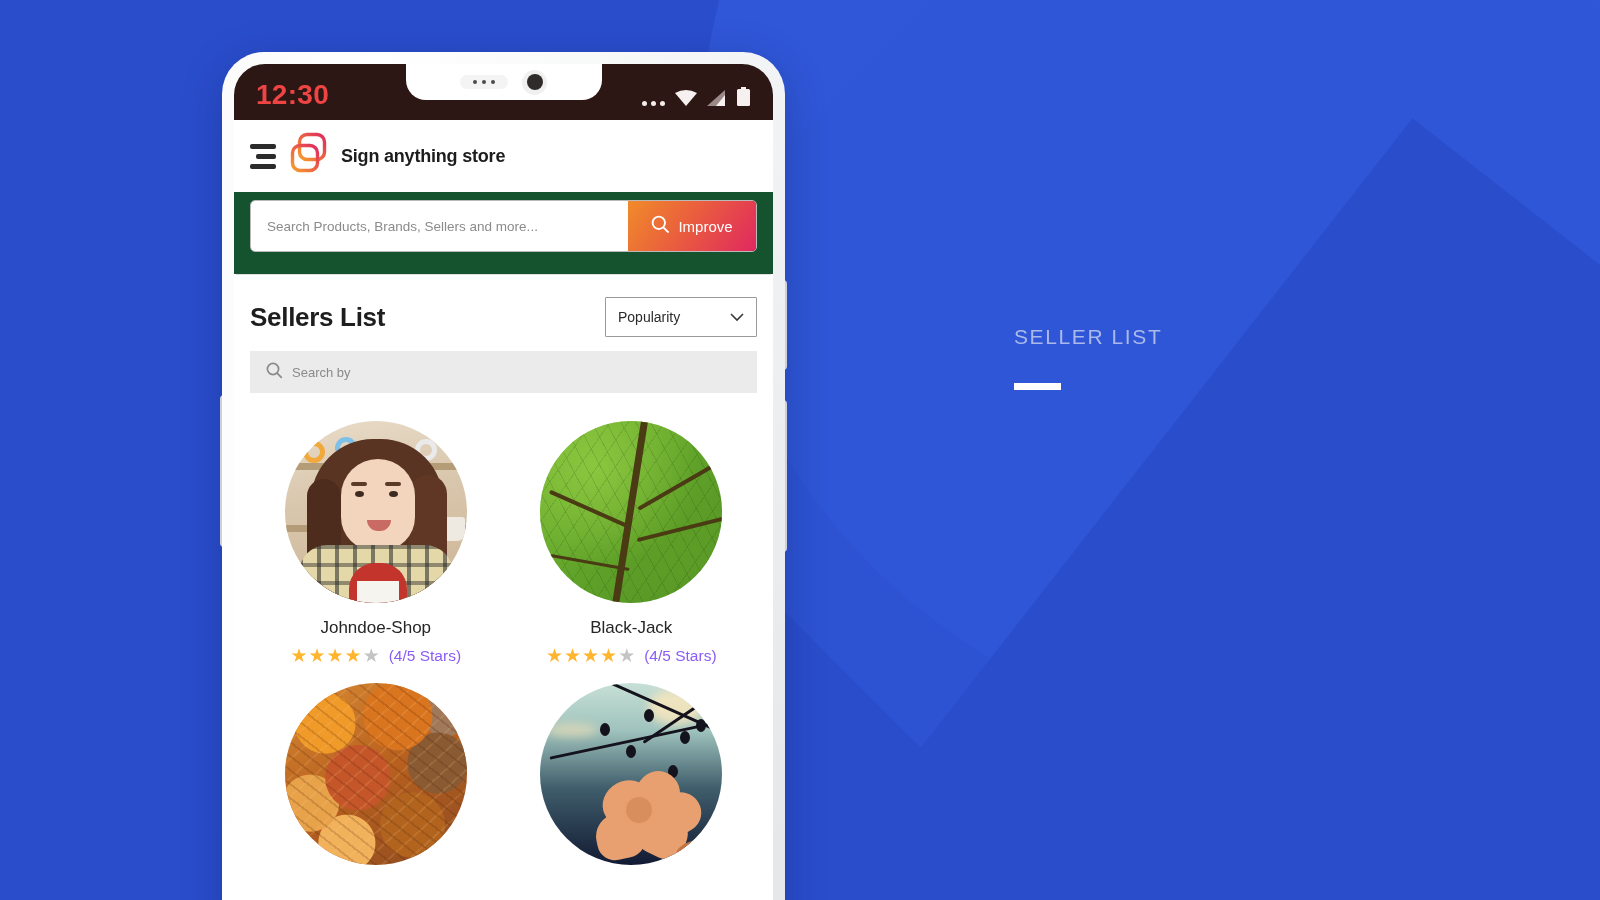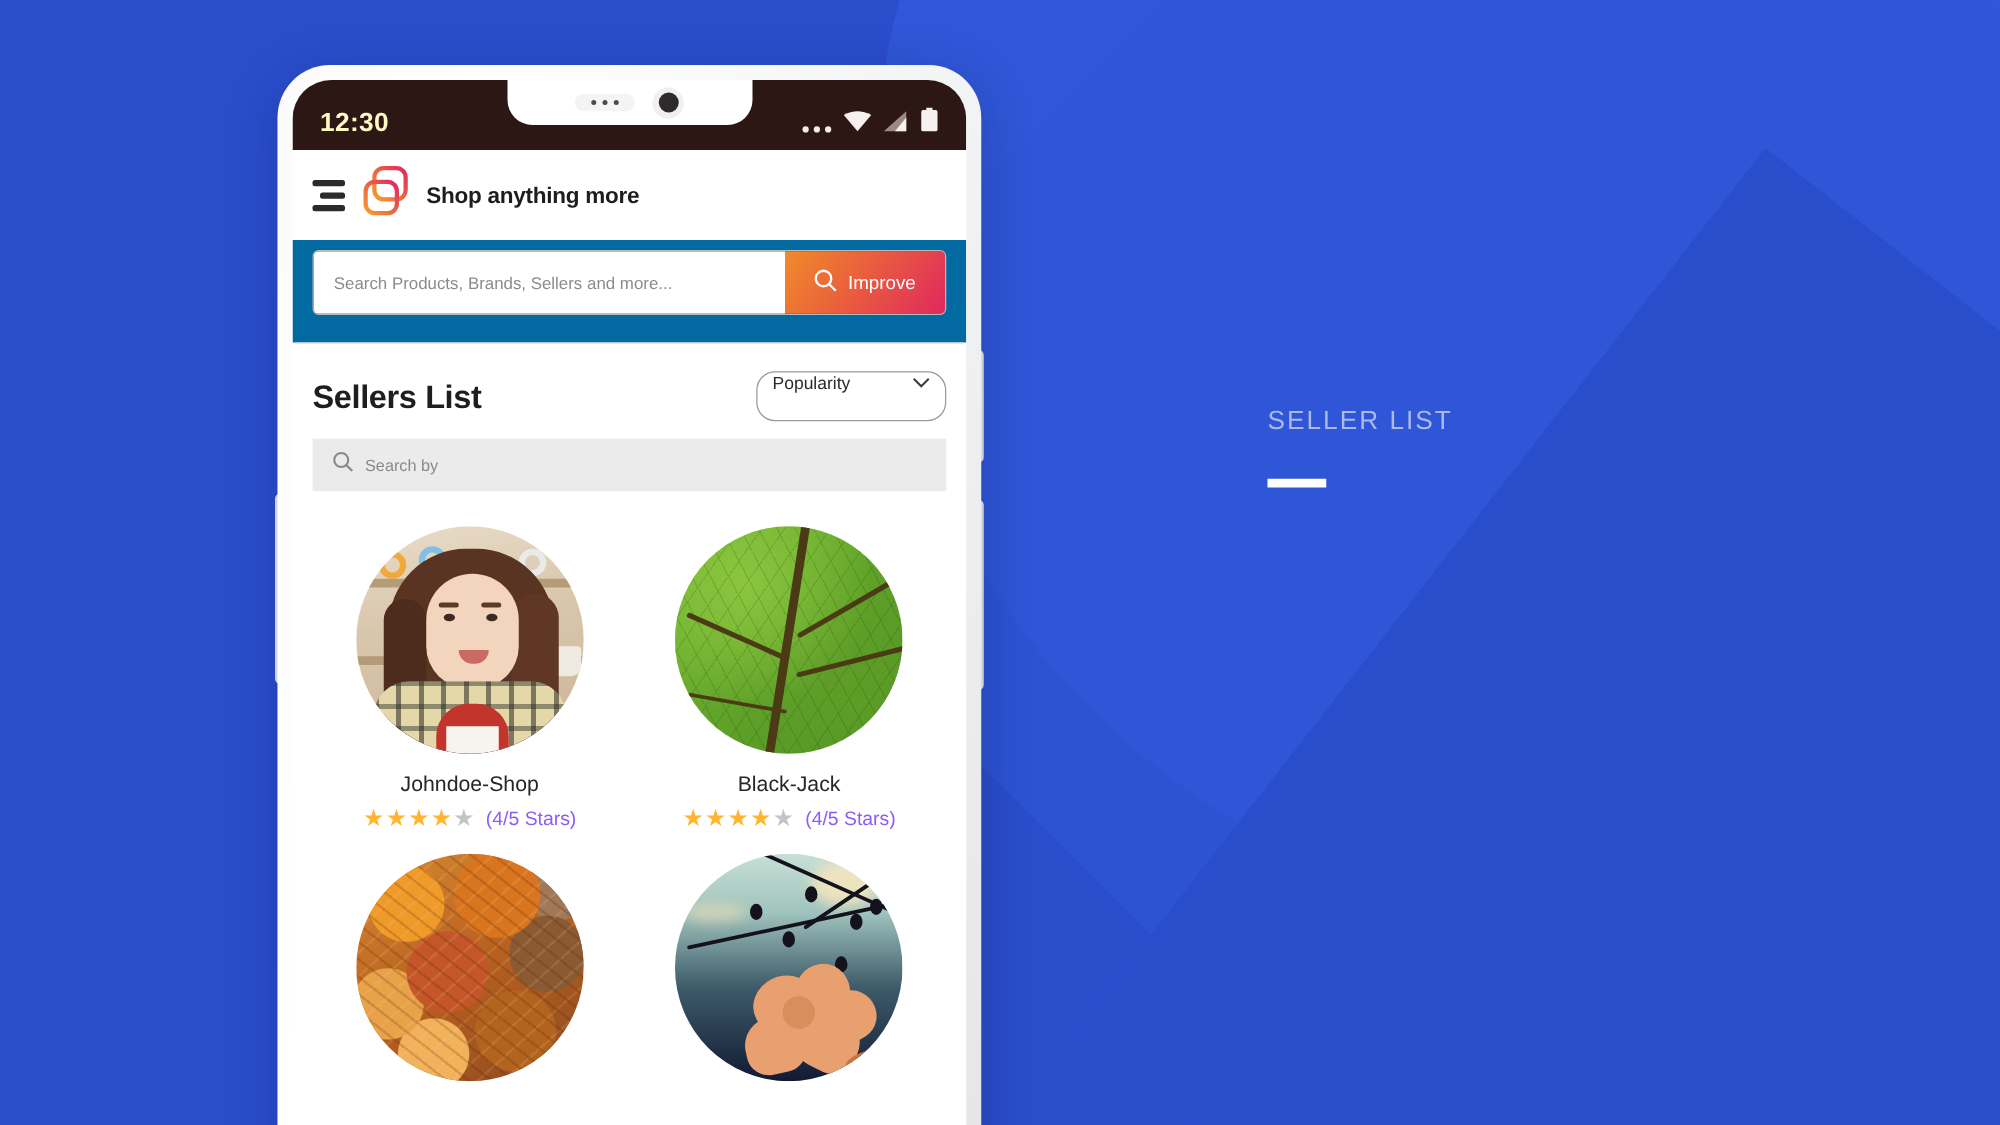--- a/index.html
+++ b/index.html
@@ -90,21 +90,21 @@
 
   
   #statusbar {
     position:relative;
     height:56px;
     background:#2d1714;
     display:flex; align-items:flex-end;
     padding:0 22px 9px 22px;
     justify-content:space-between;
   }
-  #clock { color:#fef9c3; font-size:21px; font-weight:700; letter-spacing:.3px; }
+  #clock { color:#ef4444; font-size:28px; font-weight:700; letter-spacing:.3px; }
   #status-right { display:flex; align-items:flex-end; gap:9px; }
   #dots-icon { display:flex; gap:4px; align-items:center; padding-bottom:5px; }
   #dots-icon i { width:5px; height:5px; border-radius:50%; background:#f3eceb; display:block; }
 
   
   #notch {
     position:absolute;
     left:50%; transform:translateX(-50%);
     top:0;
     width:196px; height:36px;
@@ -147,21 +147,21 @@
   #cart-wrap { position:relative; width:34px; height:34px; }
   #cart-badge {
     position:absolute; right:-3px; top:-2px;
     min-width:17px; height:17px; border-radius:50%;
     background:#f0303c; color:#fff;
     font-size:10px; font-weight:700;
     display:flex; align-items:center; justify-content:center;
   }
 
   
-  #search-row { padding:8px 16px 22px 16px; background:#0369a1; }
+  #search-row { padding:8px 16px 22px 16px; background:#14532d; }
   #search-box {
     display:flex; height:52px;
     border:1px solid #b9b9b9; border-radius:5px;
     overflow:hidden;
   }
   #search-input {
     flex:1; border:none; outline:none;
     padding:0 16px;
     font-family:"Liberation Sans", sans-serif;
     font-size:13.5px; color:#3c3c3c;
@@ -181,23 +181,23 @@
 
   
   #sellers-head {
     display:flex; align-items:center; justify-content:space-between;
     padding:22px 16px 14px 16px;
     gap:18px;
   }
   #sellers-title { font-size:26px; font-weight:700; color:#1e1e1e; letter-spacing:-.3px; }
   #sort-select {
     width:152px; height:40px;
-    border:1px solid #9a9a9a; border-radius:15px;
+    border:1px solid #9a9a9a; border-radius:1px;
     background:#fff; cursor:pointer;
-    display:flex; justify-content:space-between;
+    display:flex; align-items:center; justify-content:space-between;
     padding:0 12px;
     font-size:14px; color:#2b2b2b;
   }
 
   #seller-search {
     margin:0 16px;
     height:42px; background:#ebebeb;
     display:flex; align-items:center; gap:9px;
     padding:0 16px;
   }
@@ -404,21 +404,21 @@
               <defs>
                 <linearGradient id="lg" x1="1" y1="0" x2="0" y2="1">
                   <stop offset="0" stop-color="#e0285f"></stop>
                     <stop offset="1" stop-color="#f79c2c"></stop>
                 </linearGradient>
               </defs>
               <rect x="13.5" y="3.5" width="25" height="25" rx="7.5" fill="none" stroke="url(#lg)" stroke-width="3.4"></rect>
               <rect x="6.5" y="14.5" width="25" height="25" rx="7.5" fill="none" stroke="url(#lg)" stroke-width="3.4"></rect>
             </svg>
           </span>
-          <span id="brand-name">Shop anything more</span>
+          <span id="brand-name">Sign anything store</span>
         </div>
 
       </div>
 
       <div id="search-row">
         <div id="search-box">
           <input id="search-input" type="text" placeholder="Search Products, Brands, Sellers and more..." style="">
           <button id="search-button">
             <span>
               <svg width="19" height="19" viewBox="0 0 19 19">

